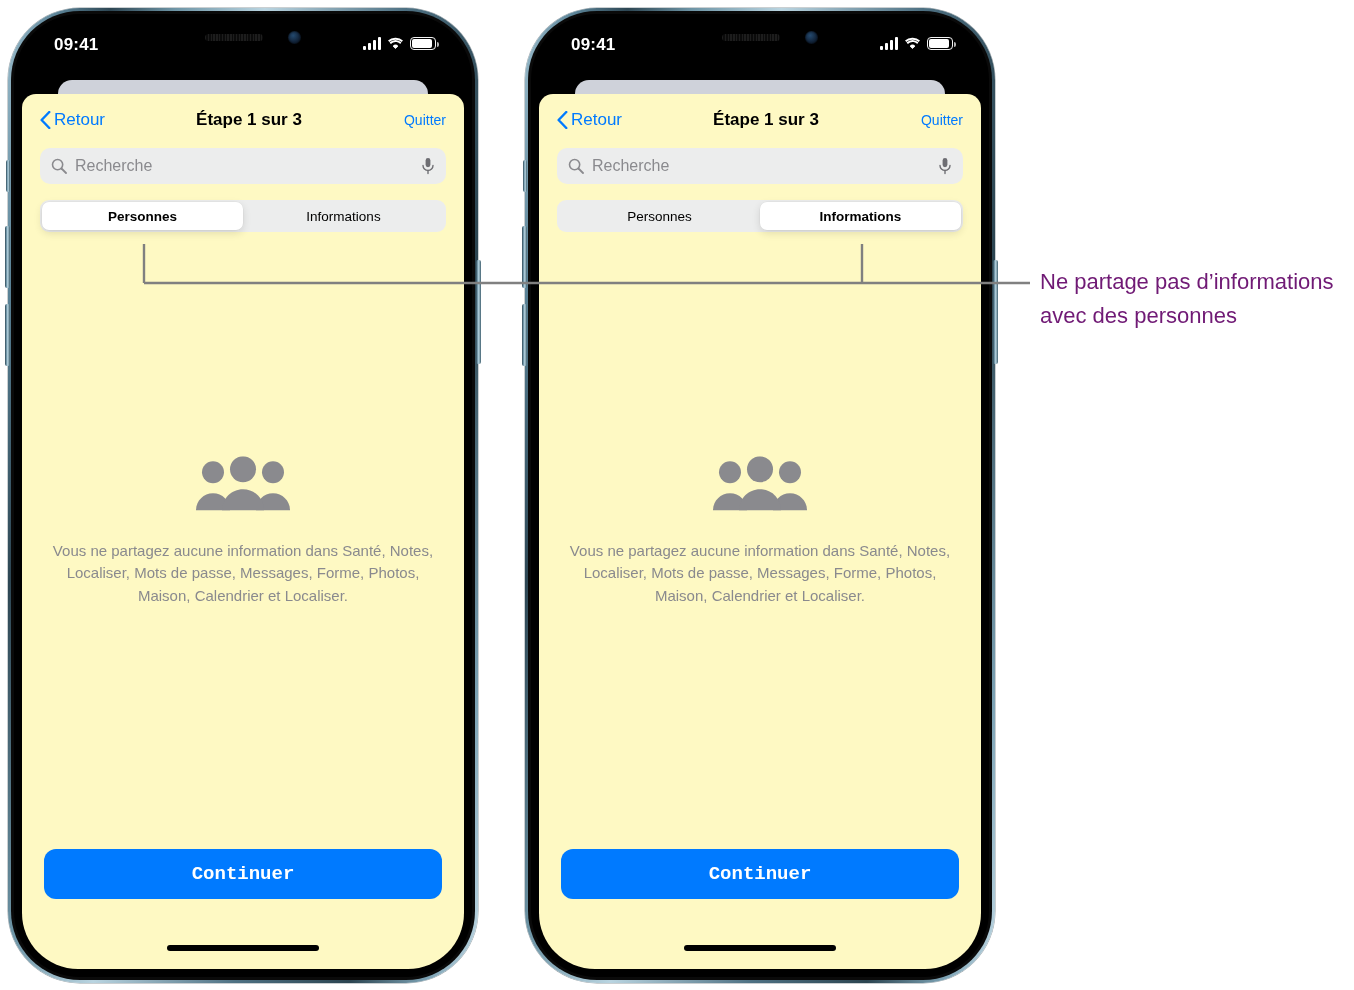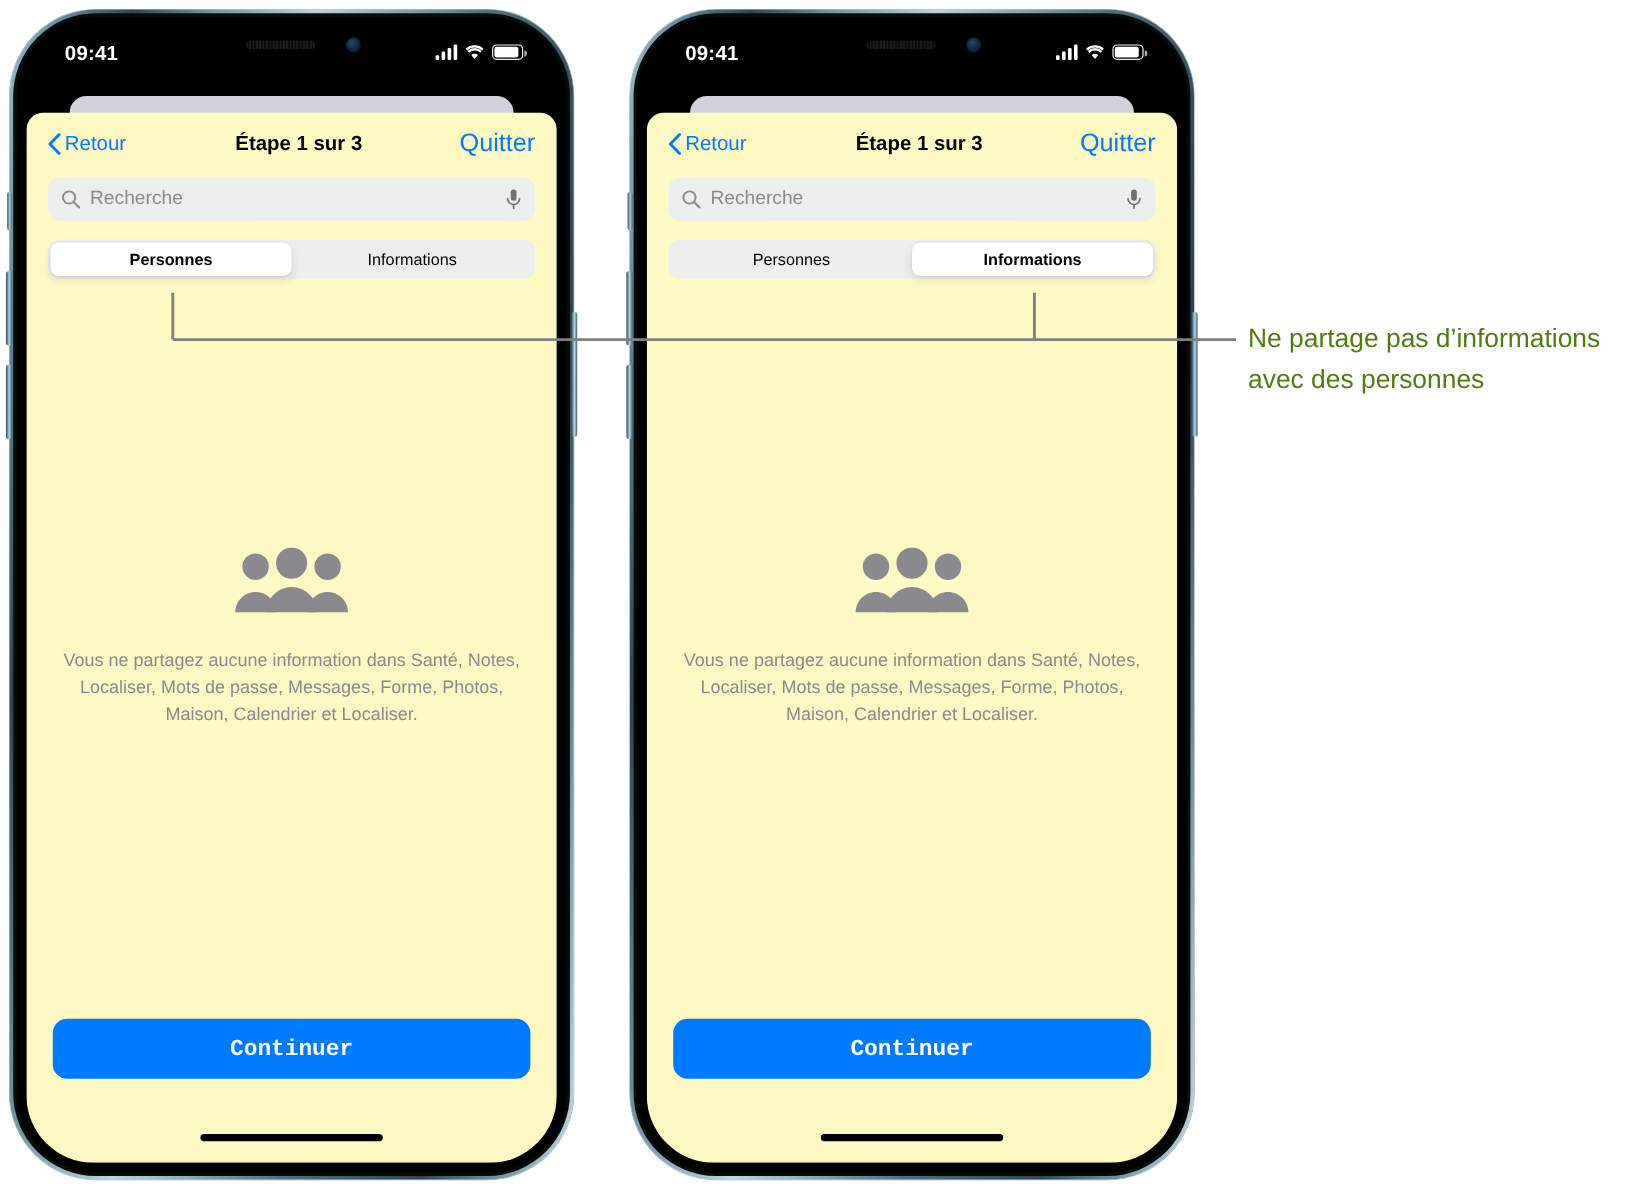--- a/index.html
+++ b/index.html
@@ -128,21 +128,21 @@
     padding: 0 18px;
   }
   .nav-back { display: flex; align-items: center; gap: 3px; color: #007aff; font-size: 17px; cursor: pointer; }
   .chev { width: 11px; height: 18px; flex: none; }
   .nav-title {
     position: absolute; left: 0; right: 0; text-align: center;
     font-size: 17px; font-weight: bold; color: #000;
     pointer-events: none;
     margin-left: 12px;
   }
-  .nav-quit { margin-left: auto; color: #007aff; font-size: 21px; cursor: pointer; }
+  .nav-quit { margin-left: auto; color: #007aff; font-size: 14px; cursor: pointer; }
 
   
   .search {
     margin: 2px 18px 0;
     height: 36px;
     background: #eceded;
     border-radius: 10px;
     display: flex; align-items: center;
     padding: 0 11px;
     gap: 8px;
@@ -211,21 +211,21 @@
   }
 
   
   .callout-svg { position: absolute; left: 0; top: 0; width: 1354px; height: 990px; pointer-events: none; z-index: 60; }
   .callout-text {
     position: absolute;
     left: 1040px; top: 265px;
     width: 300px;
     font-size: 22px;
     line-height: 34px;
-    color: #4d7c0f;
+    color: #701a75;
     z-index: 61;
   }
 </style>
 </head>
 <body>
 
 <div class="canvas">
 
   <div class="phone left">
     <div class="frame-outer"></div>

